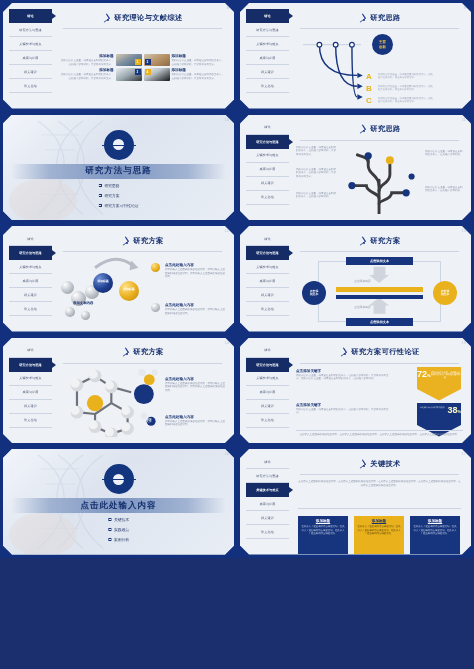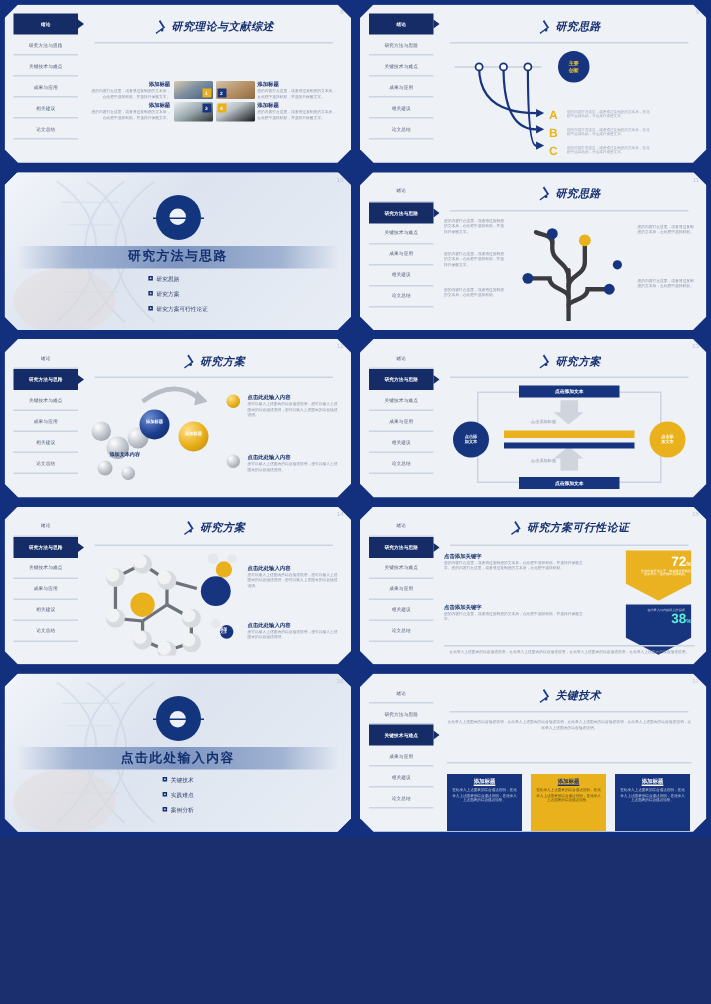--- a/index.html
+++ b/index.html
@@ -19,21 +19,21 @@
 
   
   .sbar { position:absolute; left:6px; top:6px; width:43px; bottom:6px; z-index:4; }
   .sbar .it { height:14px; display:flex; align-items:center; justify-content:center;
      font-size:3.1px; color:#4a5876; border-bottom:0.4px solid #ccd3e2; letter-spacing:.1px;}
   .sbar .it.act { background:#152c66; color:#fff; position:relative; border:none; font-weight:bold;}
   .sbar .it.act:after { content:""; position:absolute; right:-4px; top:4px; border-left:4px solid #152c66;
      border-top:3px solid transparent; border-bottom:3px solid transparent; }
 
   
-  .hdr { position:absolute; left:56px; right:8px; top:6px; height:17px; display:flex; align-items:center; justify-content:center; gap:4px;font-style:italic;}
+  .hdr { position:absolute; left:56px; right:8px; top:6px; height:17px; display:flex; align-items:center; justify-content:center; gap:4px;}
   .hdr .arrow { width:8px; height:8px; position:relative; }
   .hdr .arrow:before { content:""; position:absolute; left:0; top:1px; width:6px; height:5px;
      border-top:0.8px solid #1b3a8a; border-right:0.8px solid #1b3a8a; transform:skewX(-20deg) rotate(45deg); }
   .hdr .arrow:after { content:""; position:absolute; left:4.5px; top:5px; width:2px; height:2px; border-radius:50%; background:#1b3a8a;}
   .hdr .ttl { font-size:7.2px; font-weight:bold; color:#16306f; letter-spacing:.4px; }
   .rule { position:absolute; left:60px; right:12px; top:25px; height:0.5px; background:#ccd3e2; }
 
   .body { position:absolute; left:56px; right:8px; top:29px; bottom:6px; }
 
   
@@ -90,21 +90,21 @@
   .navybar { background:#16357e; color:#fff; font-size:3.2px; font-weight:bold; display:flex; align-items:center; justify-content:center; position:absolute; }
   .circ { position:absolute; border-radius:50%; display:flex; align-items:center; justify-content:center;
      color:#fff; font-size:2.8px; font-weight:bold; text-align:center; line-height:1.2; }
 
   
   .s14 { position:relative; height:100%; }
 
   
   .s15 { position:relative; height:100%; }
   .hex { position:absolute; width:44px; height:34px; clip-path:polygon(0 0,100% 0,100% 66%,50% 100%,0 66%);
-     display:flex; flex-direction:column; align-items:flex-end; padding-top:3px; }
+     display:flex; flex-direction:row; align-items:flex-start; padding-top:3px; }
   .pctnum { font-size:9px; font-weight:bold; line-height:1; }
   .pctsm { font-size:4px; font-weight:bold; }
 
   
   .s16 { position:relative; height:100%; }
   .card { position:absolute; top:38px; width:50px; height:38px; padding:3px; }
   .card .ct { font-size:3.6px; font-weight:bold; text-align:center; text-decoration:underline; margin-bottom:2px; }
   .card .cp { font-size:2.4px; line-height:1.5; text-align:center; }
   .card.navy { background:#16357e; } .card.navy .ct{color:#fff;} .card.navy .cp{color:#c6cfe4;}
   .card.gold { background:#e9b11c; } .card.gold .ct{color:#16306f;} .card.gold .cp{color:#5d4a0e;}
@@ -486,21 +486,21 @@
           </div>
           <div class="hex" style="right:2px;top:0px;background:#eab220;">
             <div style="display:flex;align-items:baseline;color:#fff;">
               <span class="pctnum">72</span>
               <span class="pctsm">%</span>
             </div>
             <div style="font-size:2.1px;color:#fff;text-align:center;width:34px;line-height:1.3;margin-top:1px;">您的内容打在这里，或者通过复制您的文本后，在此框中选择粘贴。</div>
           </div>
           <div class="hex" style="right:2px;top:36px;background:#16357e;">
             <div style="font-size:2.1px;color:#c6cfe4;text-align:center;width:34px;line-height:1.3;">在此录入与内容相关的说明</div>
-            <div style="display:flex;align-items:baseline;color:#5eead4;">
+            <div style="display:flex;align-items:baseline;color:#fef9c3;">
               <span class="pctnum">38</span>
               <span class="pctsm">%</span>
             </div>
           </div>
           <div style="position:absolute;left:0;right:0;bottom:0;border-top:0.5px solid #ccd3e2;padding-top:2px;">
             <div class="bp" style="text-align:center;">在此录入上述图表的综合描述说明，在此录入上述图表的综合描述说明，在此录入上述图表的综合描述说明，在此录入上述图表的综合描述说明。</div>
           </div>
         </div>
       </div>
     </div>

